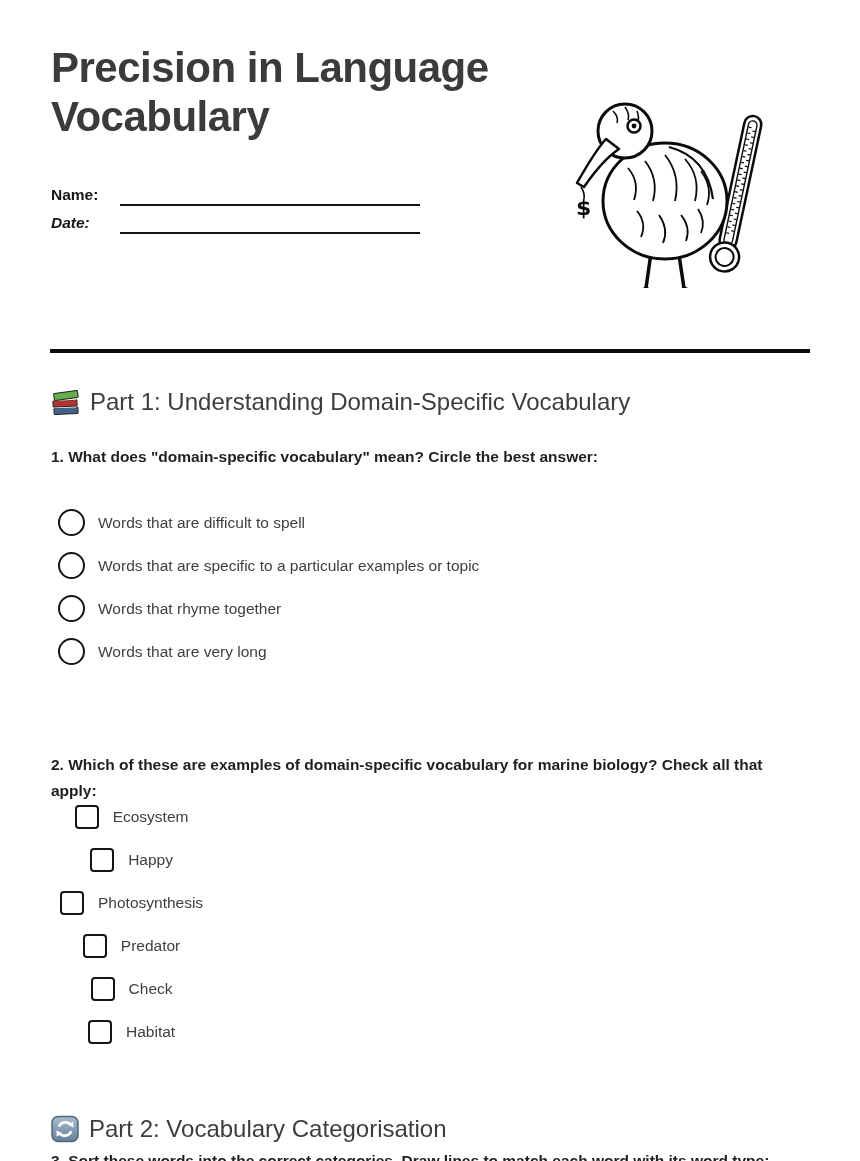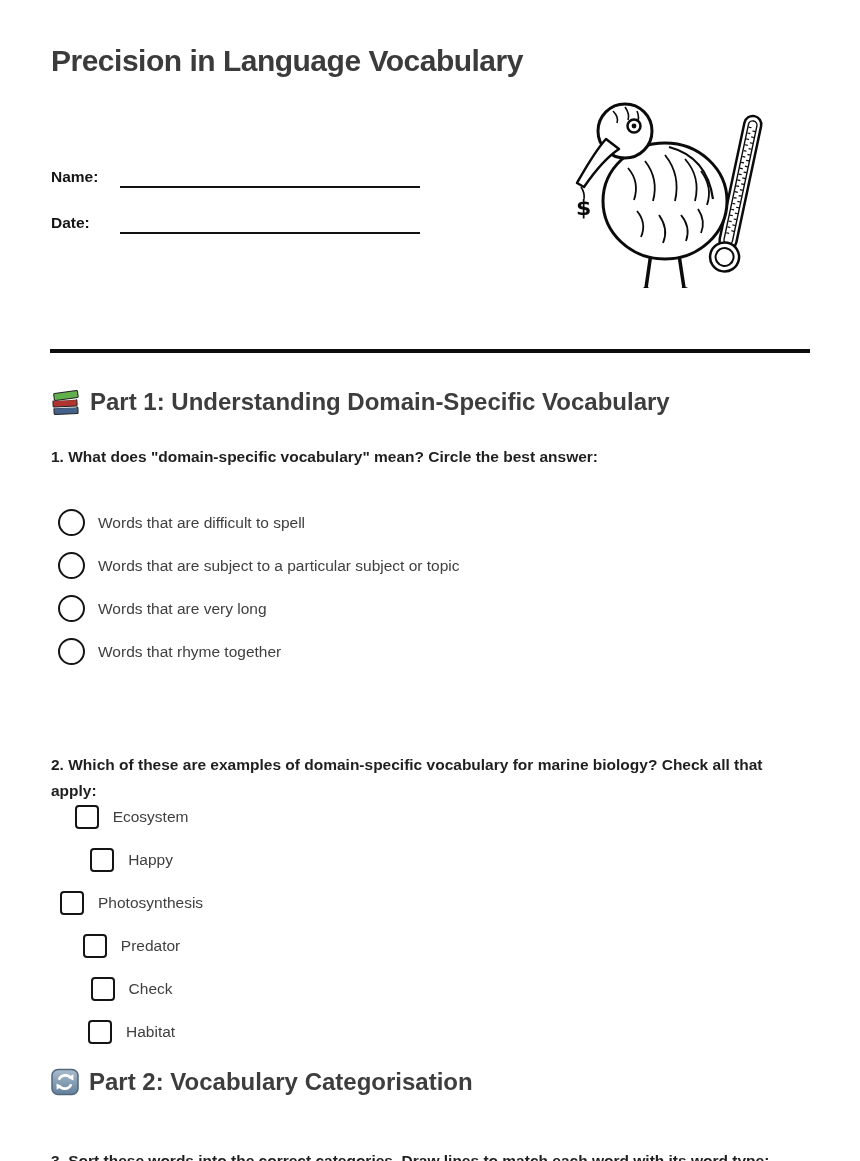--- a/index.html
+++ b/index.html
@@ -8,41 +8,41 @@
     width: 860px; height: 1161px;
     background: #ffffff;
     font-family: "Liberation Sans", "DejaVu Sans", sans-serif;
     position: relative;
     overflow: hidden;
   }
   .page { position: absolute; inset: 0; }
 
   .title {
     position: absolute; left: 51px; top: 44px; width: 545px;
-    font-size: 30px; font-weight: 700; color: #3b3b3b;
+    font-size: 42px; font-weight: 700; color: #3b3b3b;
     line-height: 1.16; letter-spacing: -0.5px; margin: 0;
   }
 
   .field-row { position: absolute; left: 51px; display: flex; align-items: flex-start; }
-  .field-row.name { top: 166px; }
-  .field-row.date { top: 212px; }
+  .field-row.name { top: 184px; }
+  .field-row.date { top: 212px; font-style: italic; }
   .field-lbl { font-size: 15.5px; font-weight: 700; color: #151515; width: 69px; padding-top: 2px; }
   .blank-line { width: 300px; height: 22px; border-bottom: 2px solid #121212;
     font-size: 15px; color: #222; }
 
   .kiwi-wrap { position: absolute; left: 573px; top: 83px; width: 205px; height: 205px; }
 
   .divider { position: absolute; left: 50px; top: 349px; width: 760px; height: 4px; background: #0d0d0d; }
 
   .part-heading {
     position: absolute; left: 51px; display: flex; align-items: center; gap: 10px;
-    font-size: 24px; font-weight: 700; color: #3d3d3d; margin: 0;
+    font-size: 24px; font-weight: 400; color: #3d3d3d; margin: 0;
   }
   .part-heading.p1 { top: 388px; }
-  .part-heading.p2 { top: 1068px; }
+  .part-heading.p2 { top: 1115px; }
   .part-heading .hicon { flex: none; display: inline-flex; }
 
   .question {
     position: absolute; left: 51px; margin: 0;
     font-size: 15.5px; font-weight: 700; color: #1f1f1f; line-height: 26px;
   }
   .q1 { top: 444px; width: 740px; }
   .q2 { top: 752px; width: 738px; }
   .q3 { top: 1148px; width: 760px; }
 
@@ -136,29 +136,29 @@
 
   <p class="question q1">1. What does "domain-specific vocabulary" mean? Circle the best answer:</p>
 
   <div class="radio-list">
     <div class="opt-row">
       <span class="radio"></span>
       <span class="opt-label">Words that are difficult to spell</span>
     </div>
     <div class="opt-row">
       <span class="radio"></span>
-      <span class="opt-label">Words that are subject to a particular subject or topic</span>
+      <span class="opt-label">Words that are specific to a particular examples or topic</span>
+    </div>
+    <div class="opt-row">
+      <span class="radio"></span>
+      <span class="opt-label">Words that rhyme together</span>
     </div>
     <div class="opt-row">
       <span class="radio"></span>
       <span class="opt-label">Words that are very long</span>
-    </div>
-    <div class="opt-row">
-      <span class="radio"></span>
-      <span class="opt-label">Words that rhyme together</span>
     </div>
   </div>
 
   <p class="question q2">2. Which of these are examples of domain-specific vocabulary for marine biology? Check all that apply:</p>
 
   <div class="check-list">
     <div class="chk-row">
       <span class="checkbox"></span>
       <span class="opt-label">Ecosystem</span>
     </div>

